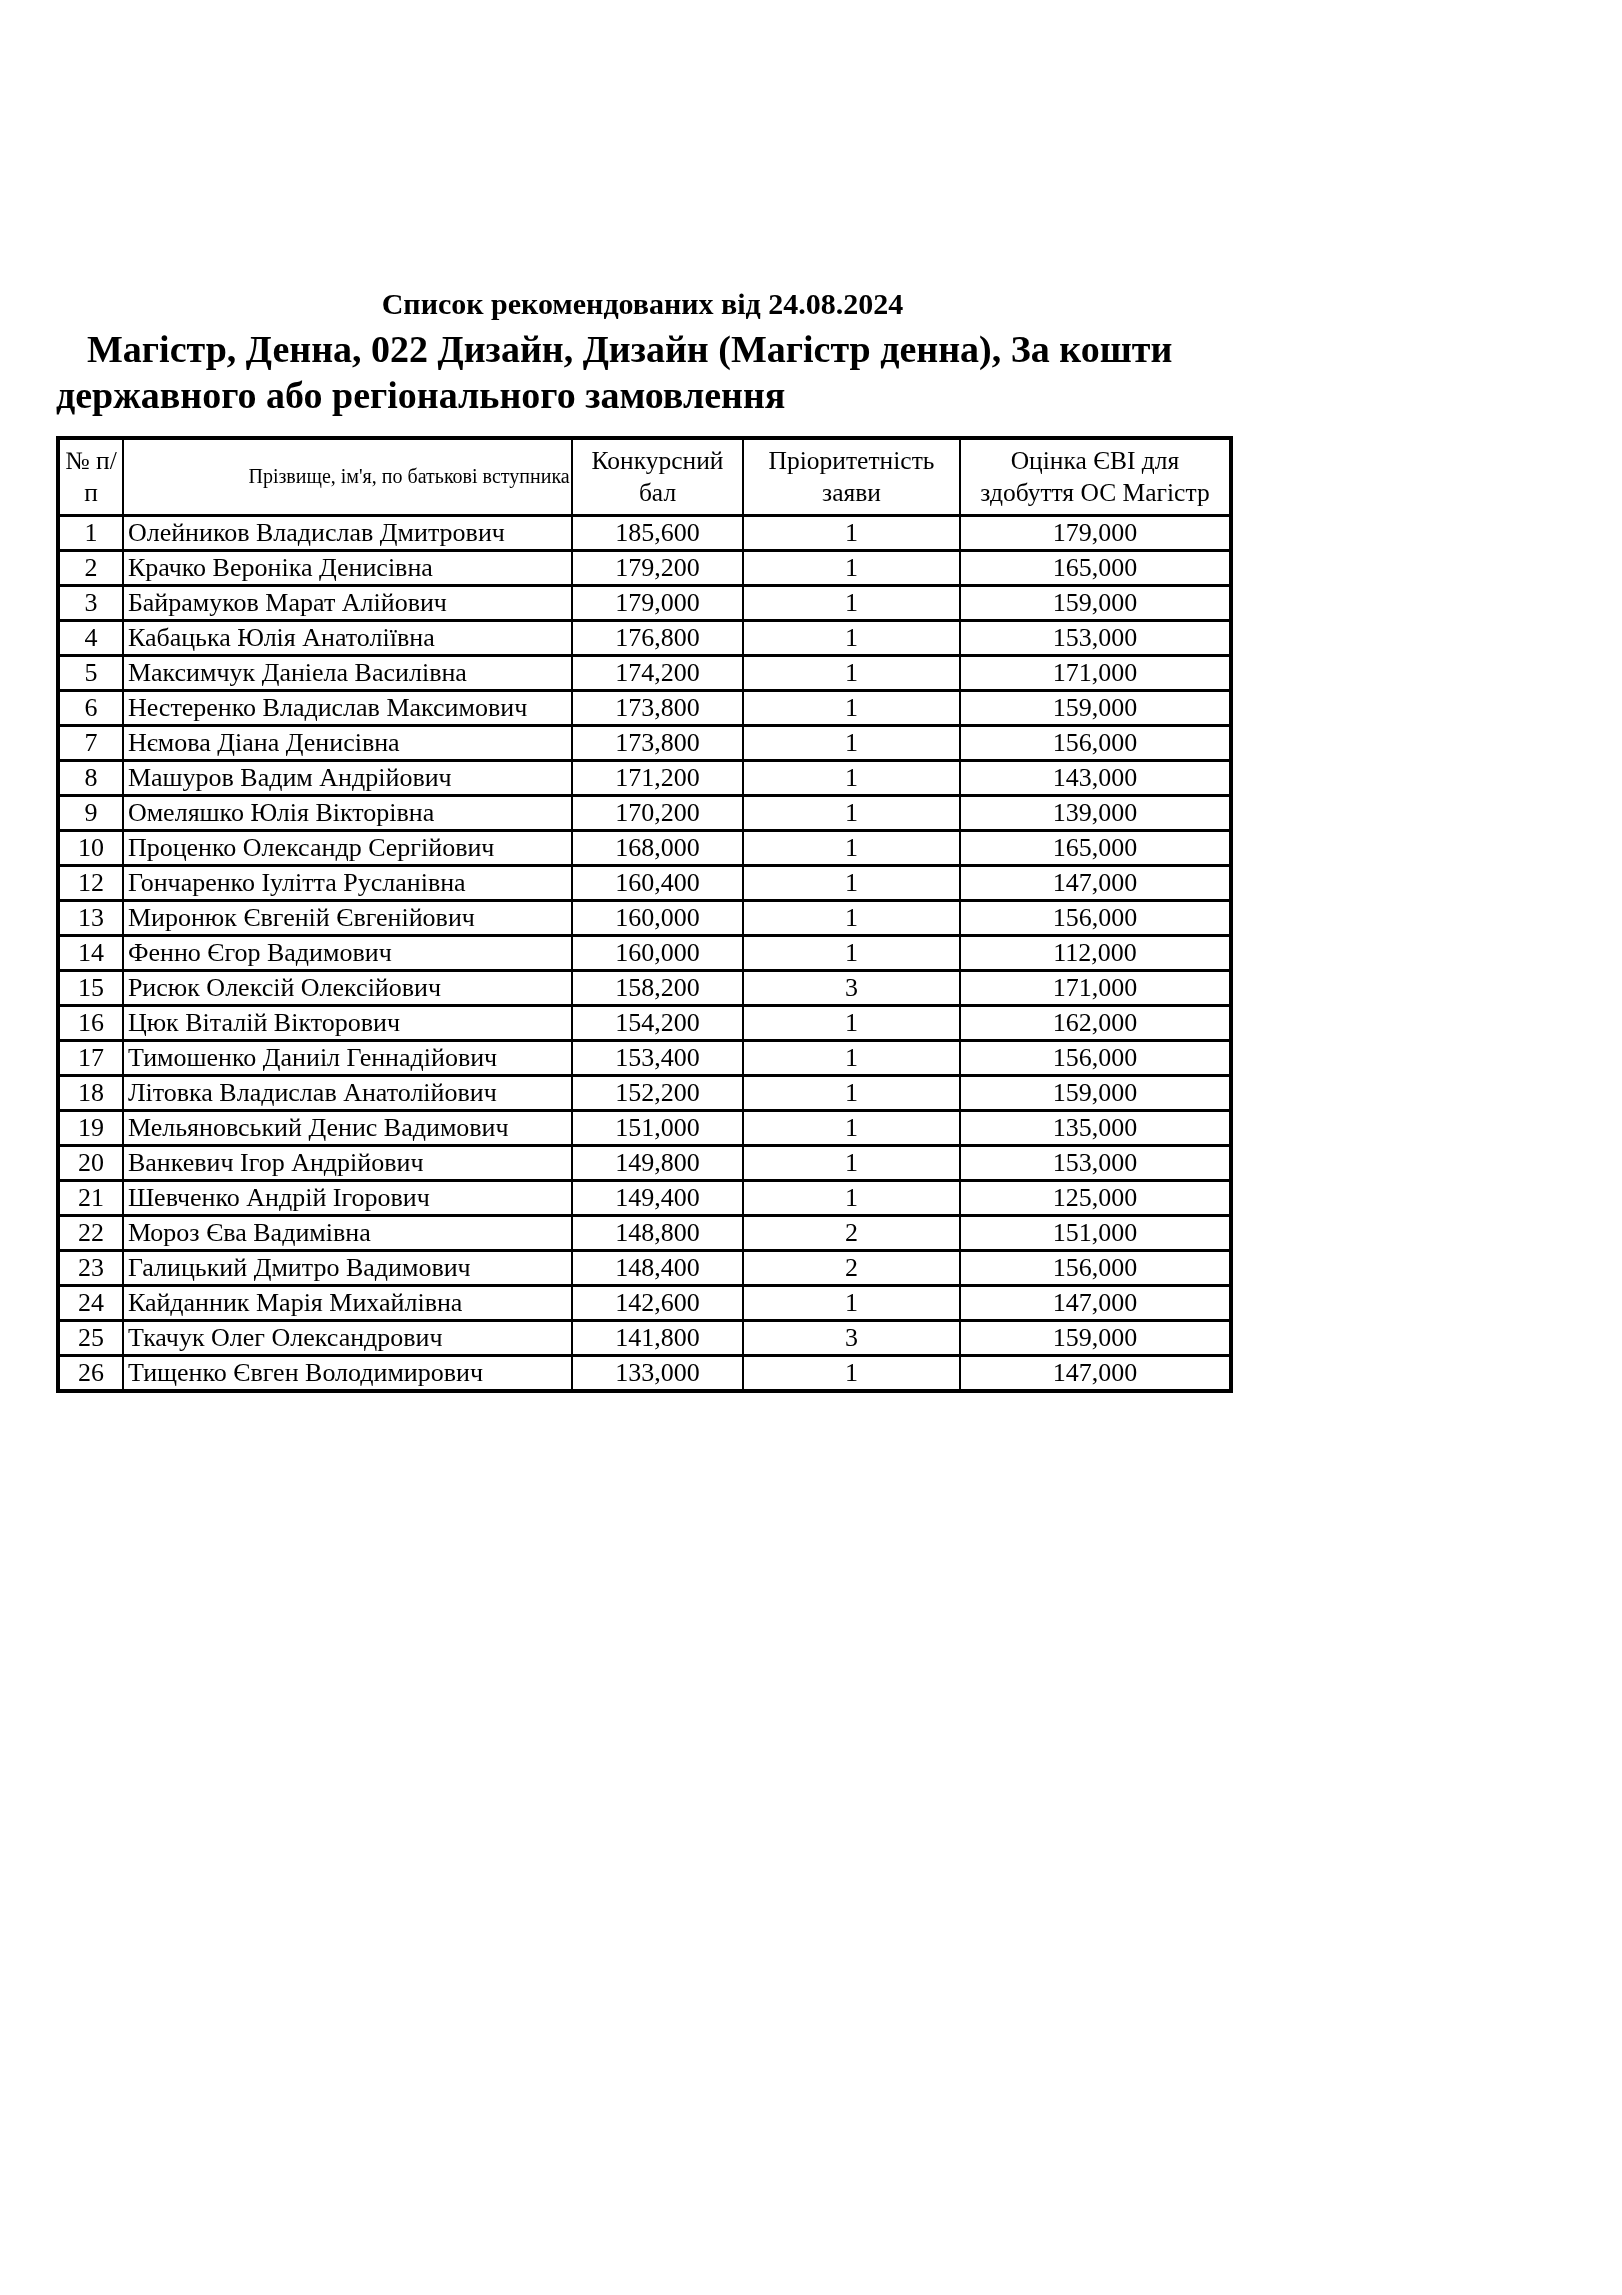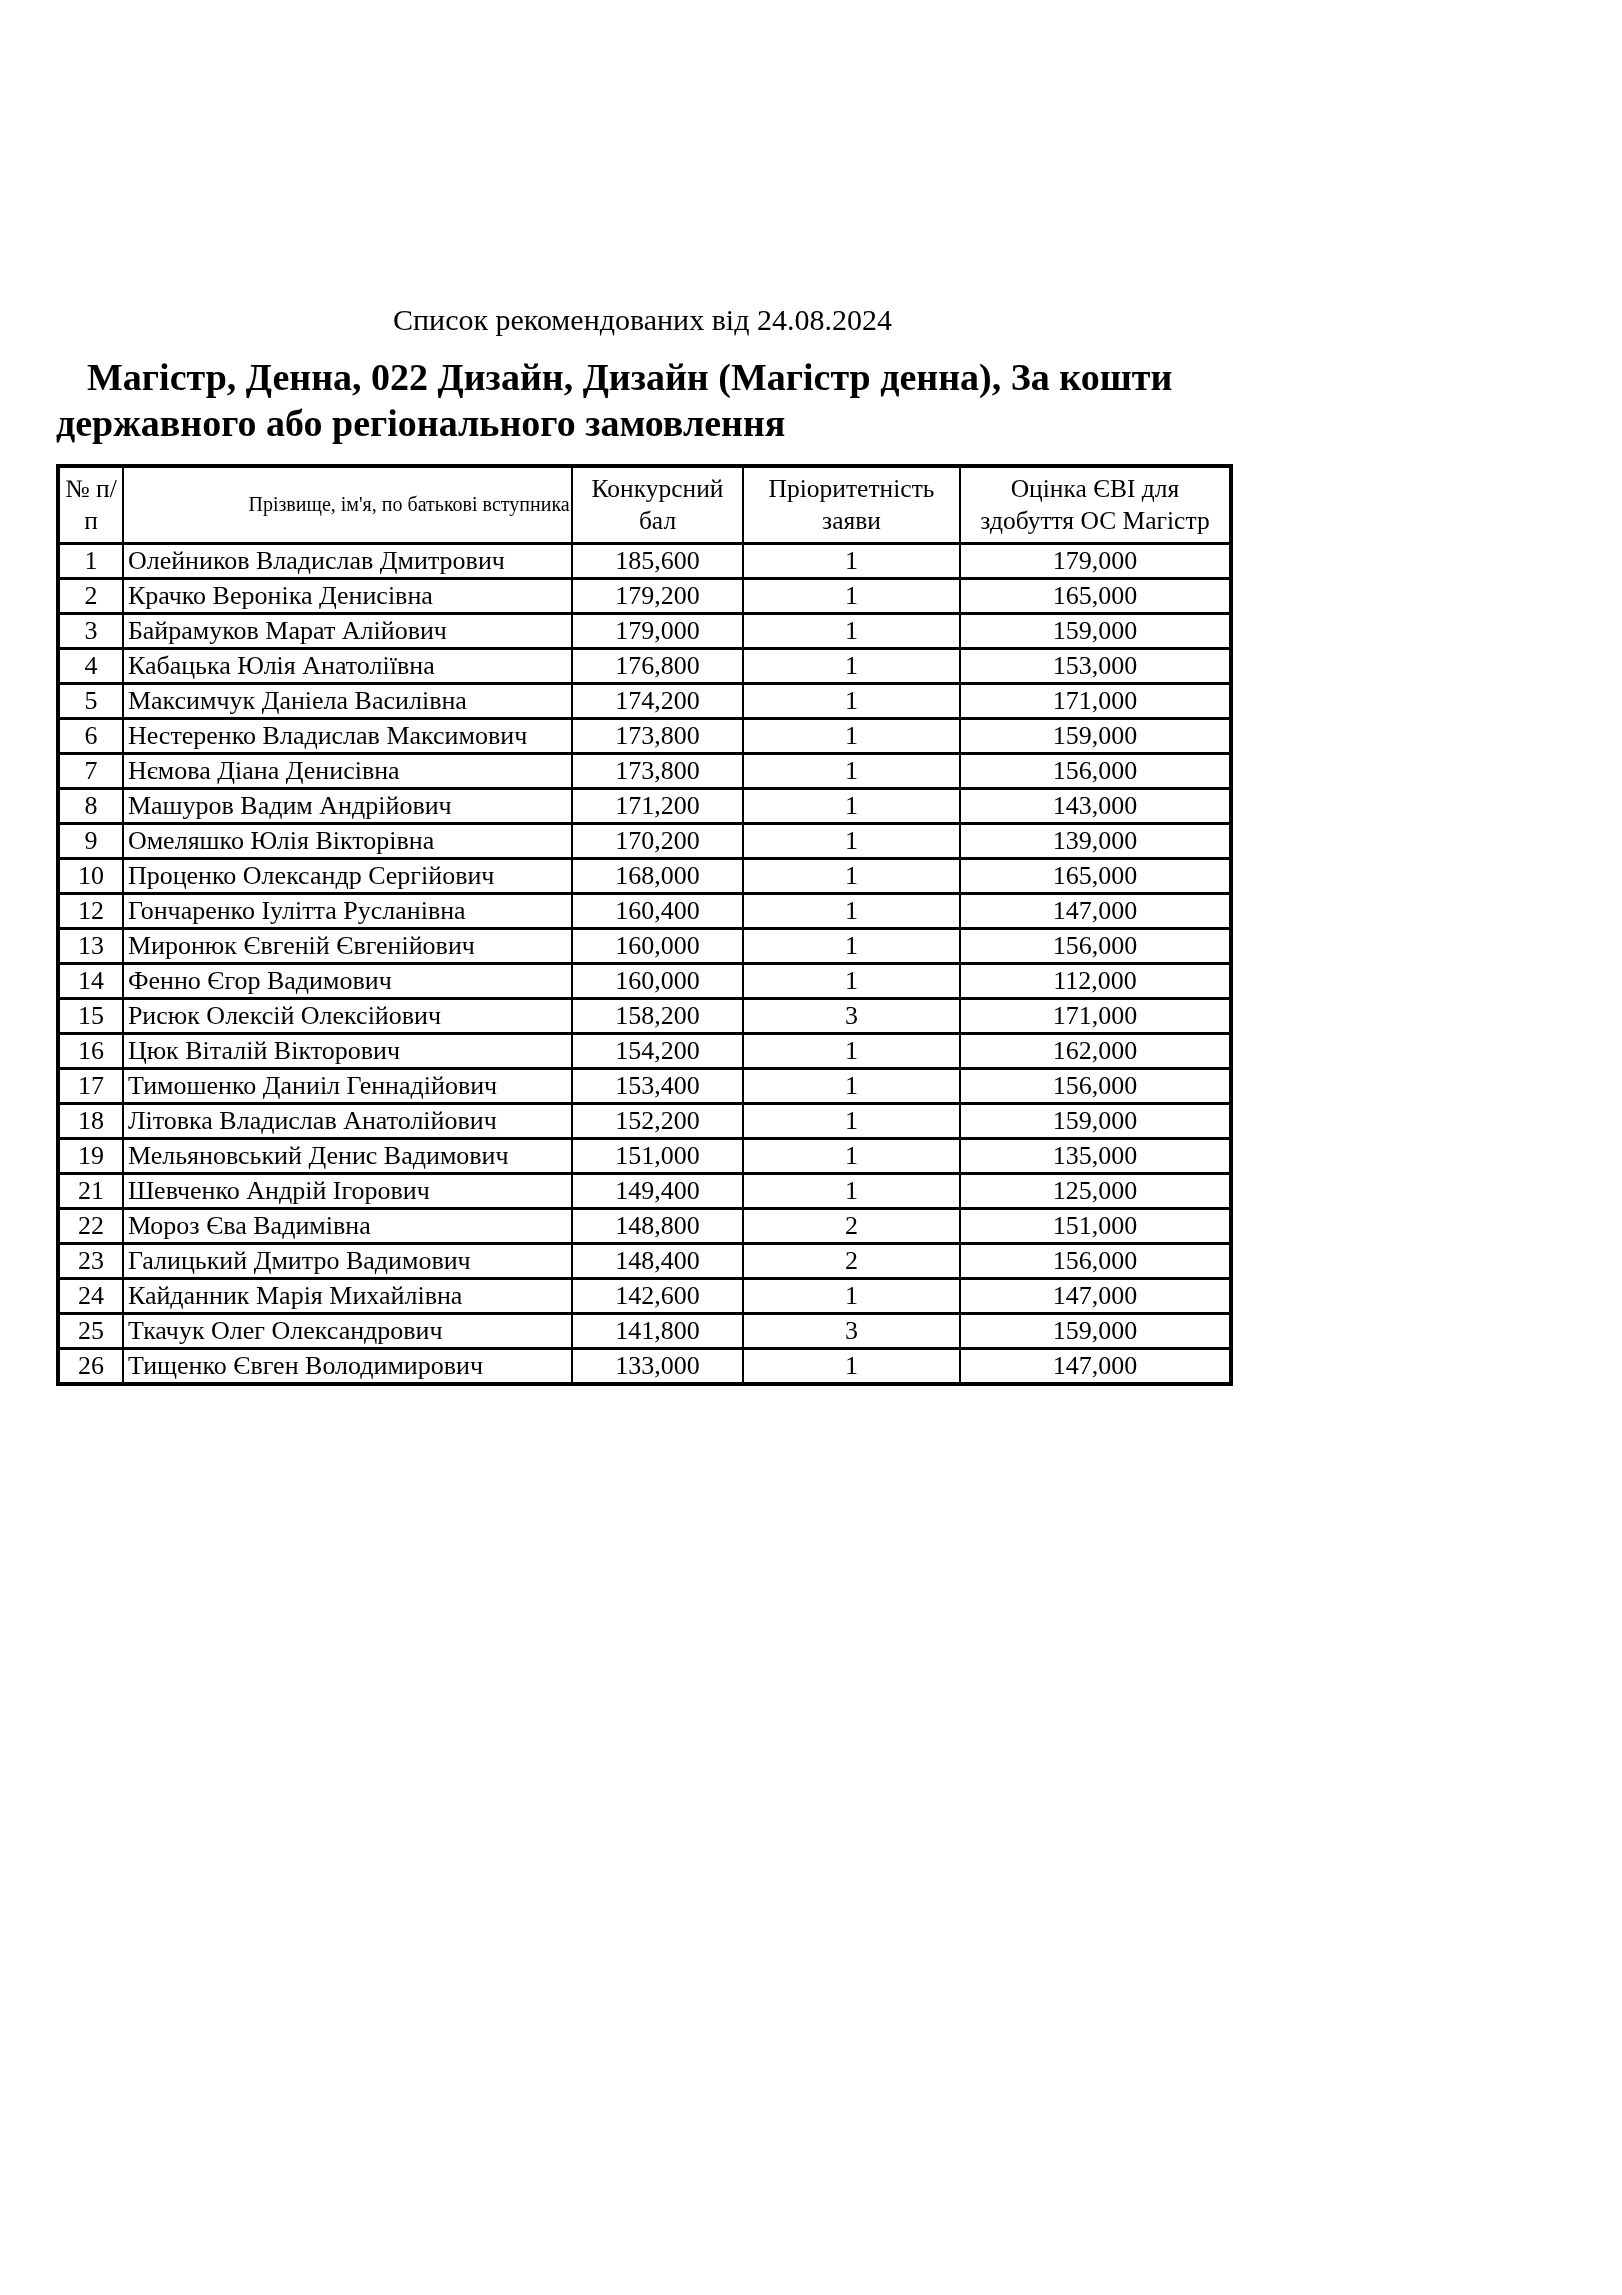--- a/index.html
+++ b/index.html
@@ -18,23 +18,23 @@
   }
   .content {
     position: absolute;
     left: 56px;
     top: 286px;
     width: 1173px;
   }
   .doc-title {
     text-align: center;
     font-size: 30px;
-    font-weight: normal;
+    font-weight: bold;
     line-height: 1.2;
-    margin: 16px;
+    margin: 0;
   }
   .doc-subtitle {
     font-size: 38px;
     font-weight: bold;
     line-height: 1.22;
     margin: 3.9px 0 0 0;
   }
   .doc-subtitle .line1 {
     text-indent: 31px;
   }
@@ -241,20 +241,27 @@
     <td class="f-evi">159,000</td>
   </tr>
           <tr>
     <td class="f-num">19</td>
     <td class="f-name">Мельяновський Денис Вадимович</td>
     <td class="f-score">151,000</td>
     <td class="f-priority">1</td>
     <td class="f-evi">135,000</td>
   </tr>
           <tr>
+    <td class="f-num">20</td>
+    <td class="f-name">Ванкевич Ігор Андрійович</td>
+    <td class="f-score">149,800</td>
+    <td class="f-priority">1</td>
+    <td class="f-evi">153,000</td>
+  </tr>
+          <tr>
     <td class="f-num">21</td>
     <td class="f-name">Шевченко Андрій Ігорович</td>
     <td class="f-score">149,400</td>
     <td class="f-priority">1</td>
     <td class="f-evi">125,000</td>
   </tr>
           <tr>
     <td class="f-num">22</td>
     <td class="f-name">Мороз Єва Вадимівна</td>
     <td class="f-score">148,800</td>

